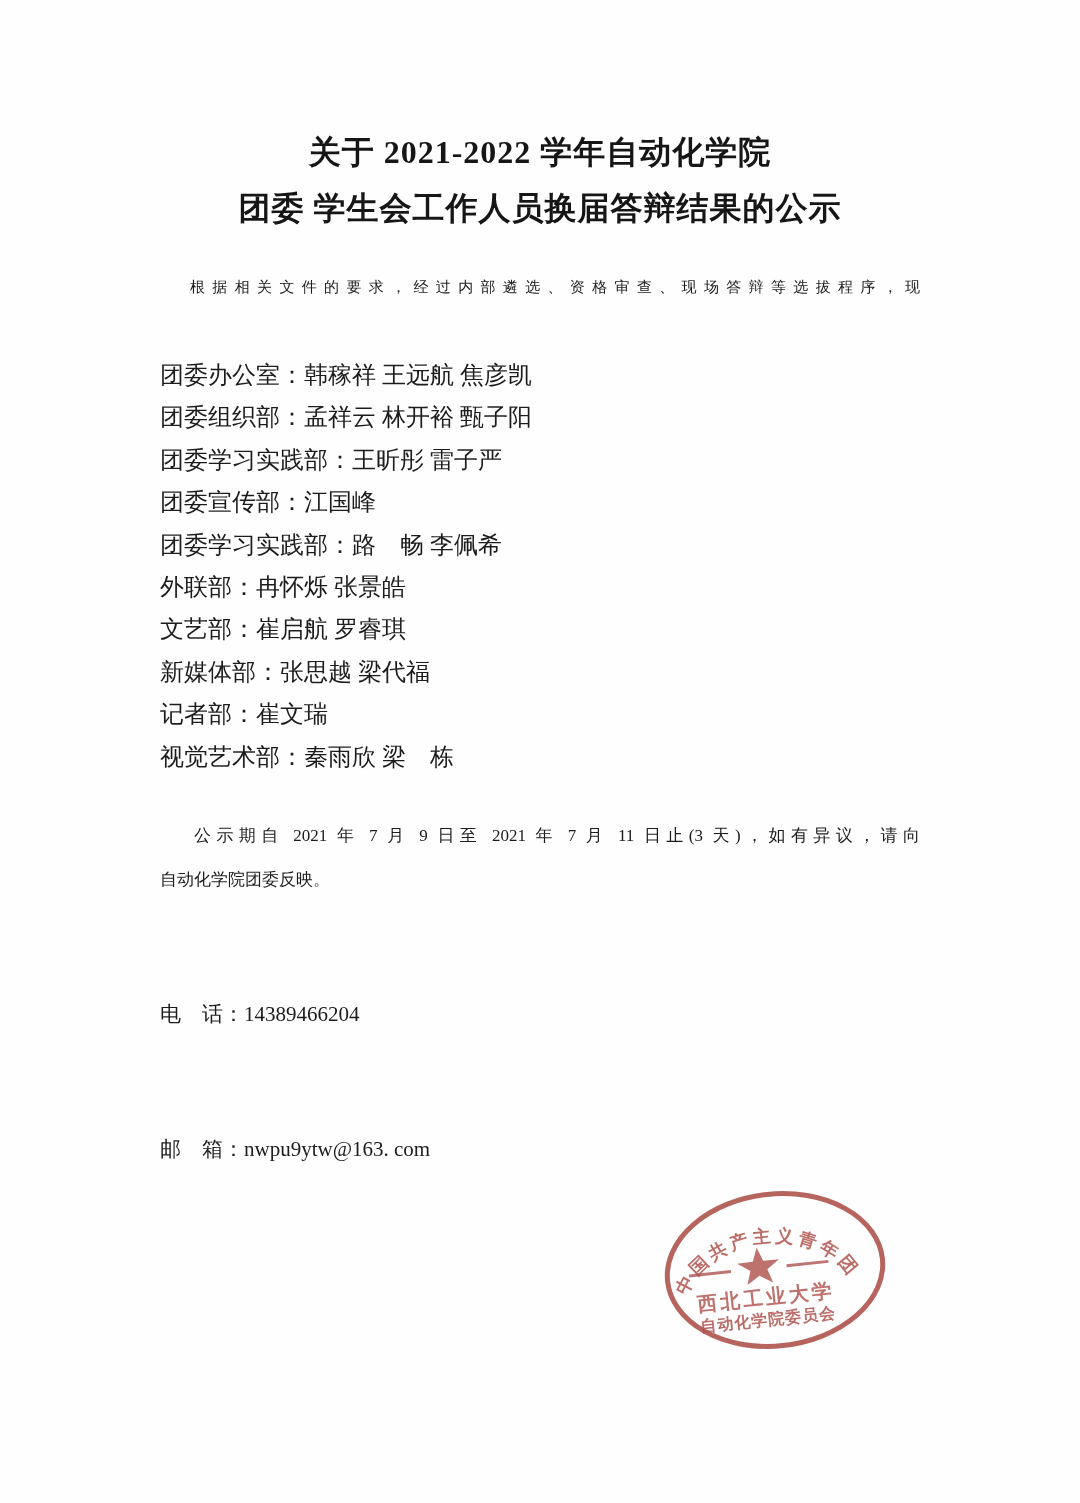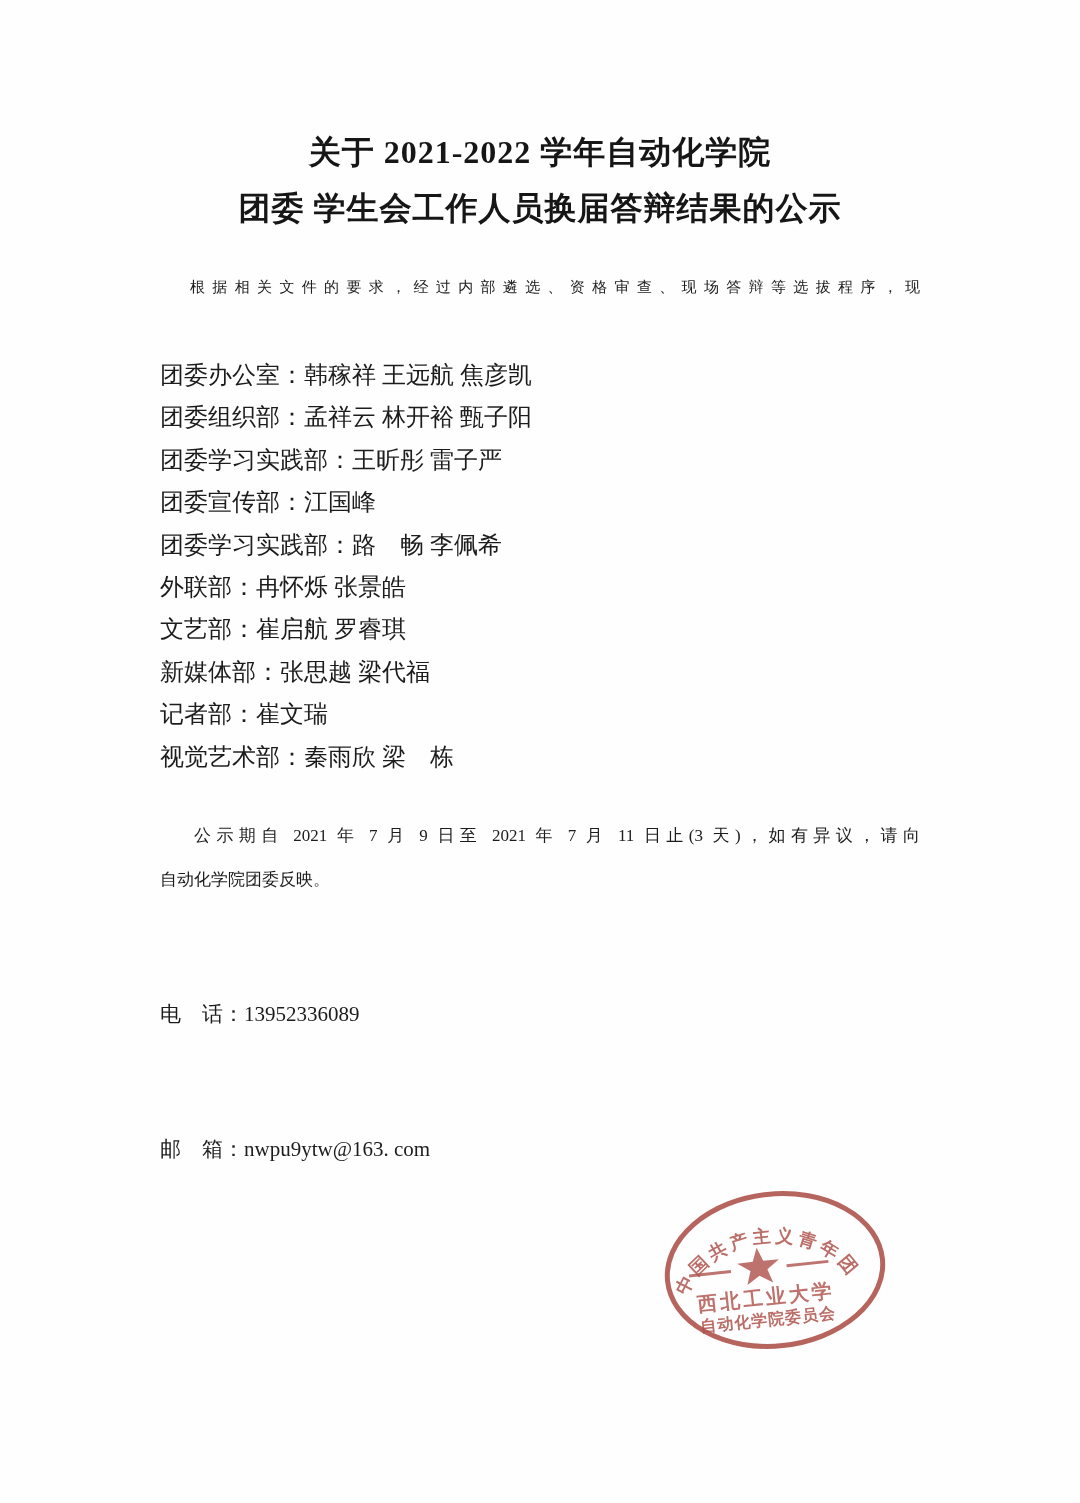--- a/index.html
+++ b/index.html
@@ -139,21 +139,21 @@
       <div class="roster-row"><span>记者部：</span><span>崔文瑞</span></div>
       <div class="roster-row"><span>视觉艺术部：</span><span>秦雨欣 梁　栋</span></div>
     </div>
 
     <div class="notice">
       <div class="wrapped-line1">公示期自 2021 年 7 月 9 日至 2021 年 7 月 11 日止(3 天)，如有异议，请向</div>
       <div class="wrapped-line2">自动化学院团委反映。</div>
     </div>
 
     <div class="contact">
-      <div>电　话：13952336089</div>
+      <div>电　话：14389466204</div>
       <div>邮　箱：nwpu9ytw@163. com</div>
     </div>
 
   </div>
 
   <svg class="seal" viewBox="0 0 225 161" aria-hidden="true">
     <g transform="rotate(-6 112 80)">
       <ellipse cx="112" cy="80" rx="108" ry="76"></ellipse>
       <g transform="translate(-8 0)">
         <path id="sealArcPath" d="M 28,102 A 86,64 0 0 1 196,102" fill="none"></path>

